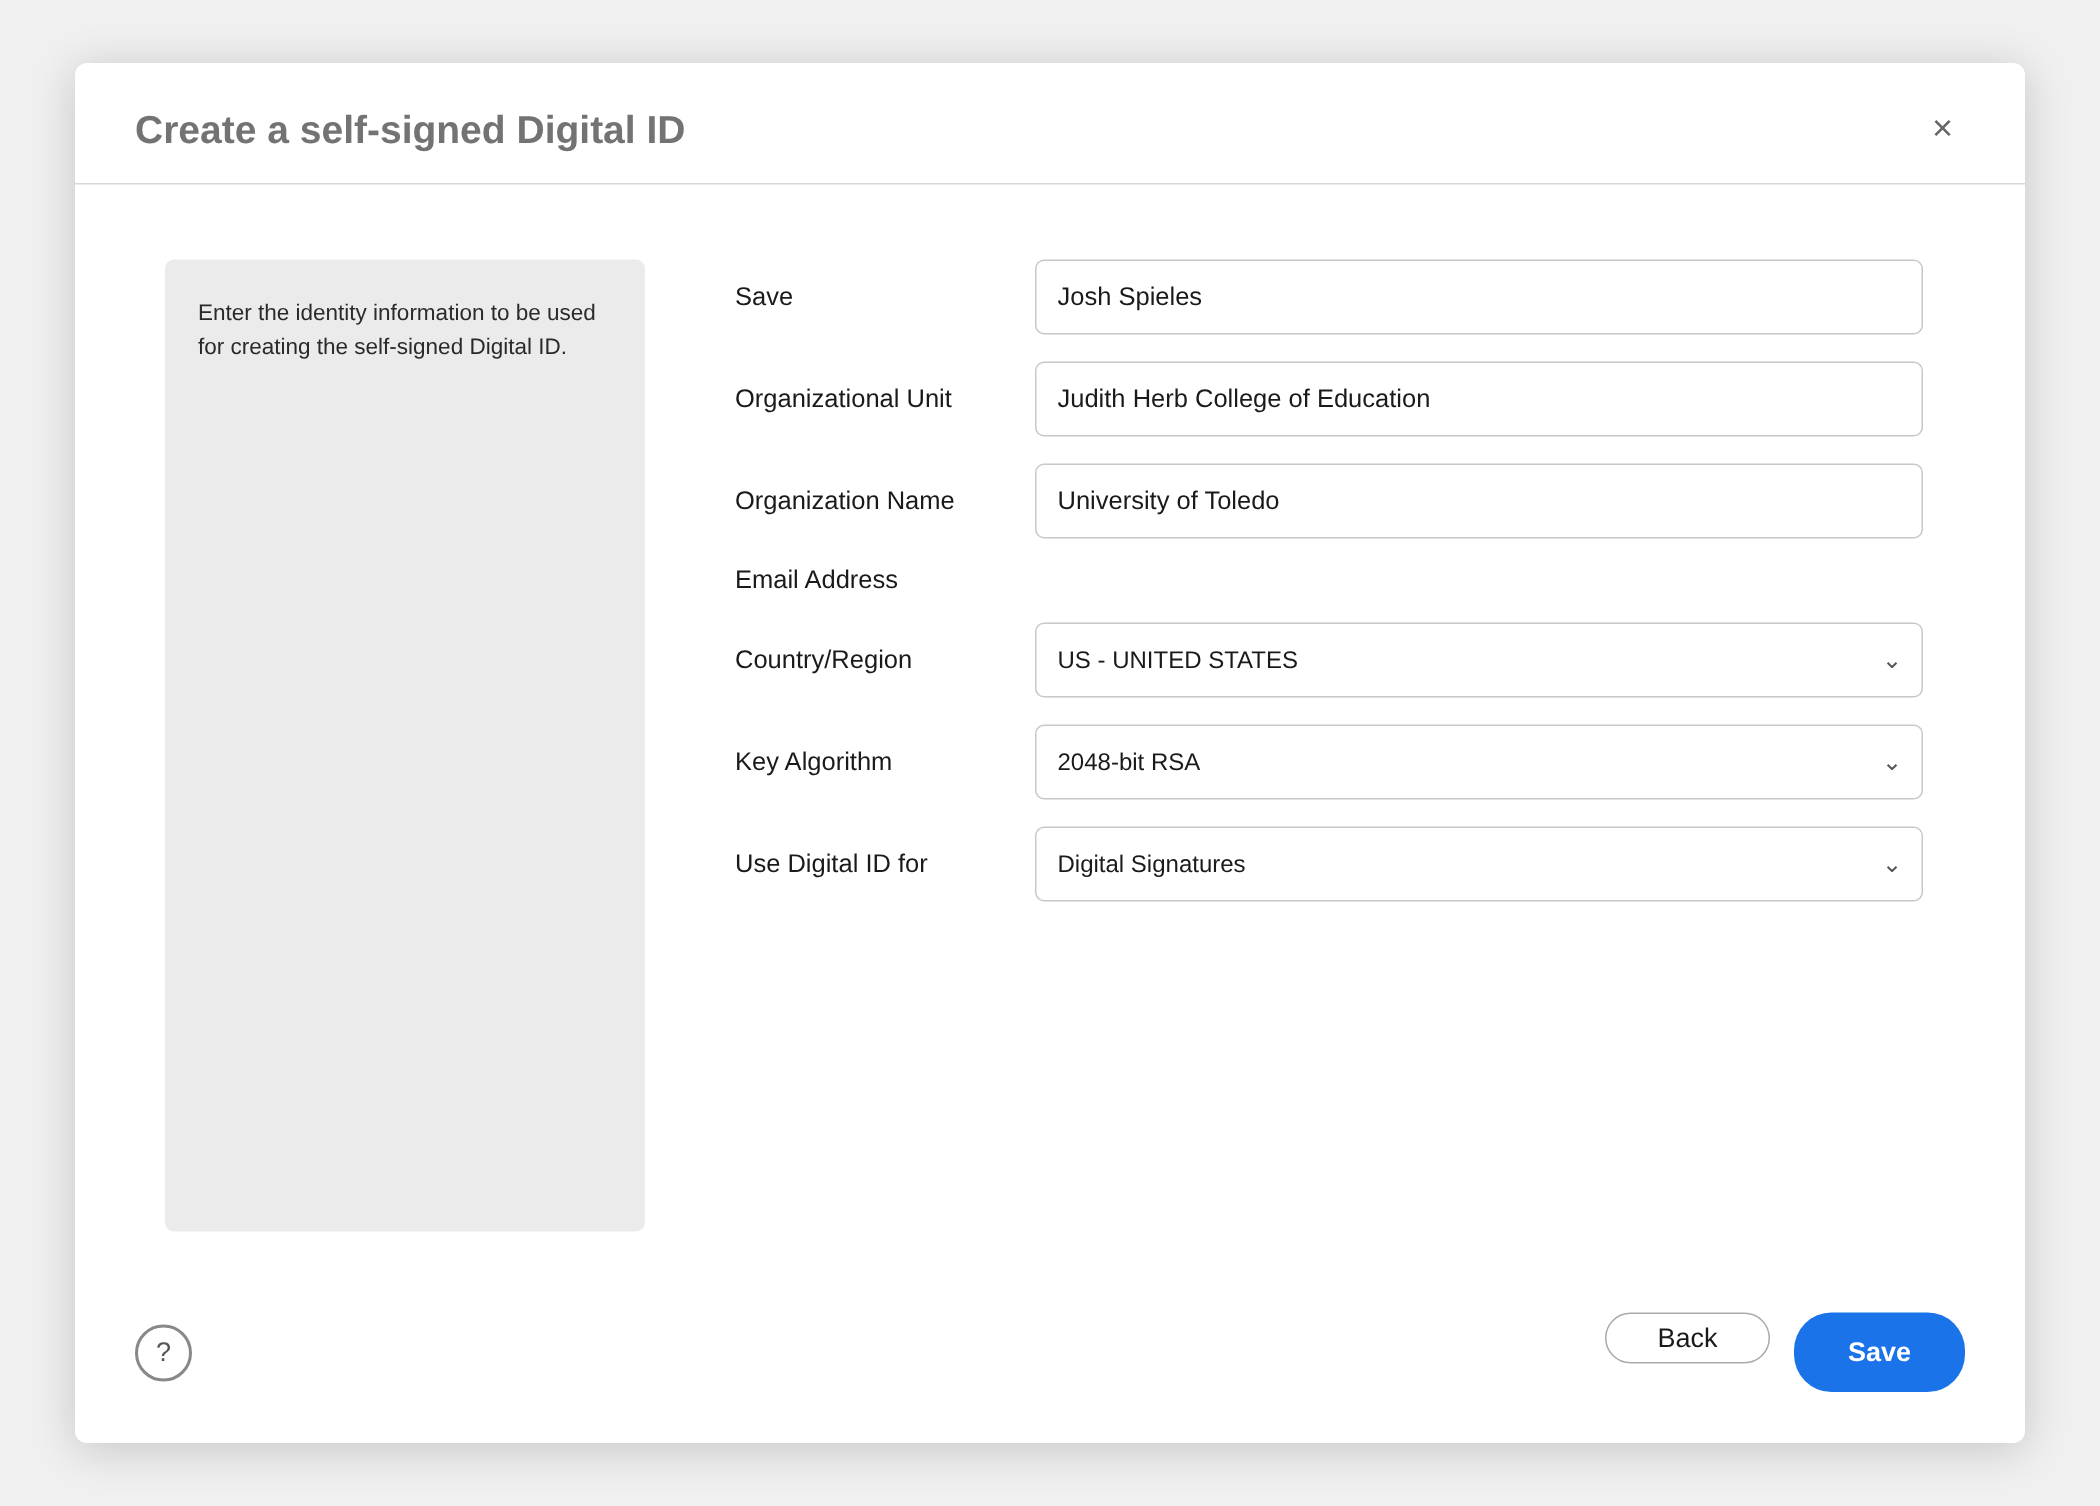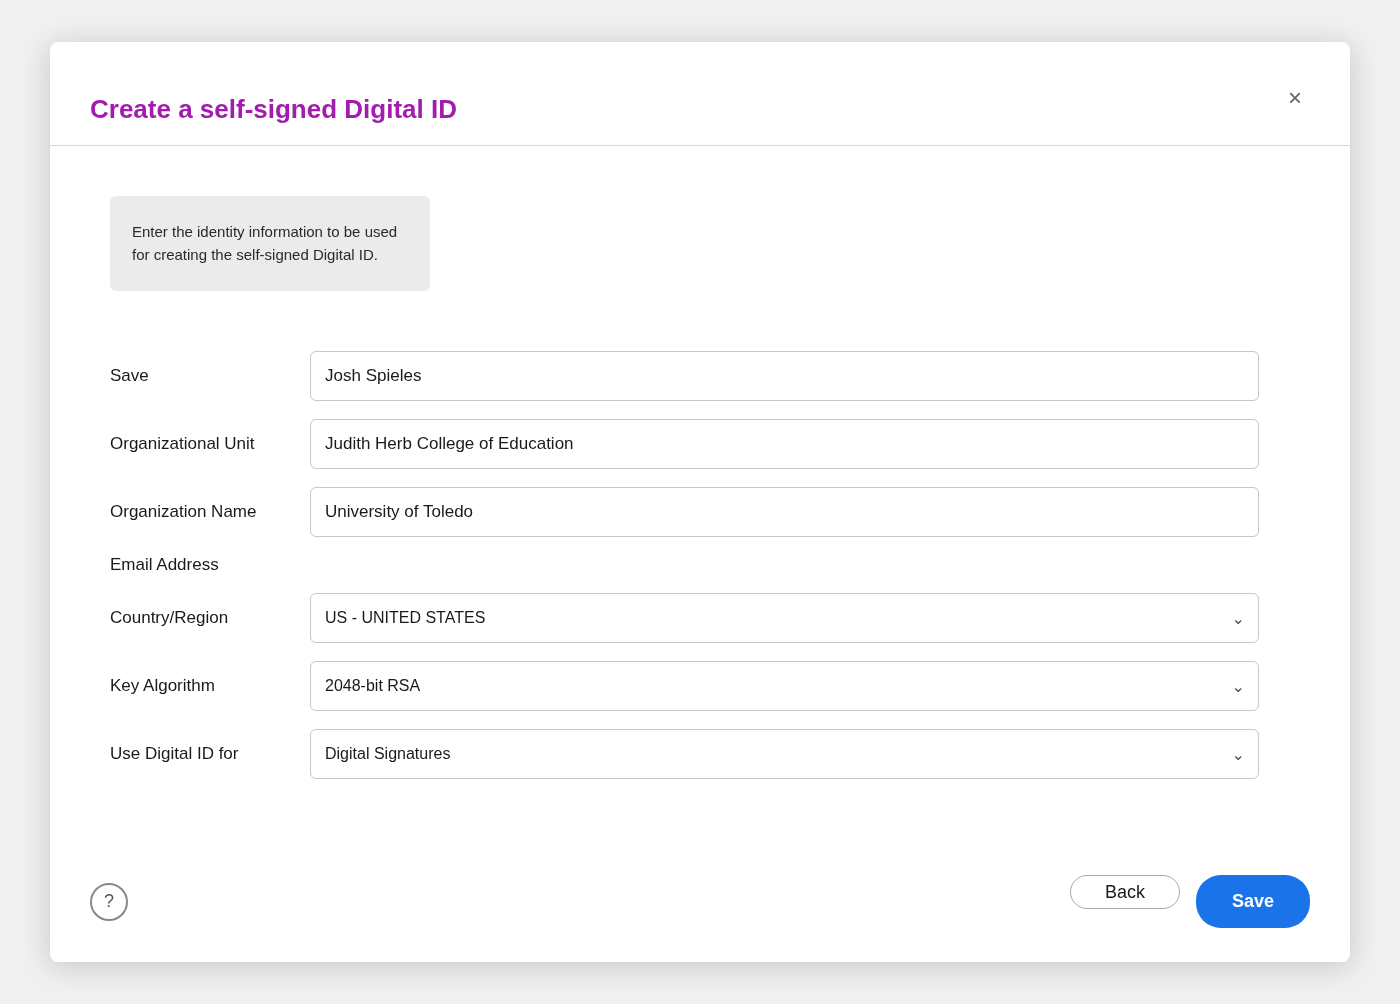--- a/index.html
+++ b/index.html
@@ -32,39 +32,38 @@
       display: flex;
       align-items: center;
       justify-content: space-between;
       padding: 28px 40px 20px 40px;
       border-bottom: 1px solid #d8d8d8;
     }
 
     .dialog-title {
       font-size: 26px;
       font-weight: 700;
-      color: #a21caf;
-      margin-top: 24px;
+      color: #737373;
     }
 
     .close-btn {
       background: none;
       border: none;
       cursor: pointer;
       font-size: 24px;
       color: #666;
       line-height: 1;
       padding: 4px 8px;
     }
 
     .dialog-body {
       flex: 1;
       display: flex;
-      flex-direction: column;
-      padding: 50px 91px 30px 60px;
+      flex-direction: row;
+      padding: 50px 68px 30px 60px;
       gap: 60px;
     }
 
     .info-panel {
       background: #ebebeb;
       border-radius: 6px;
       padding: 24px 22px;
       width: 320px;
       min-width: 320px;
       font-size: 15px;

